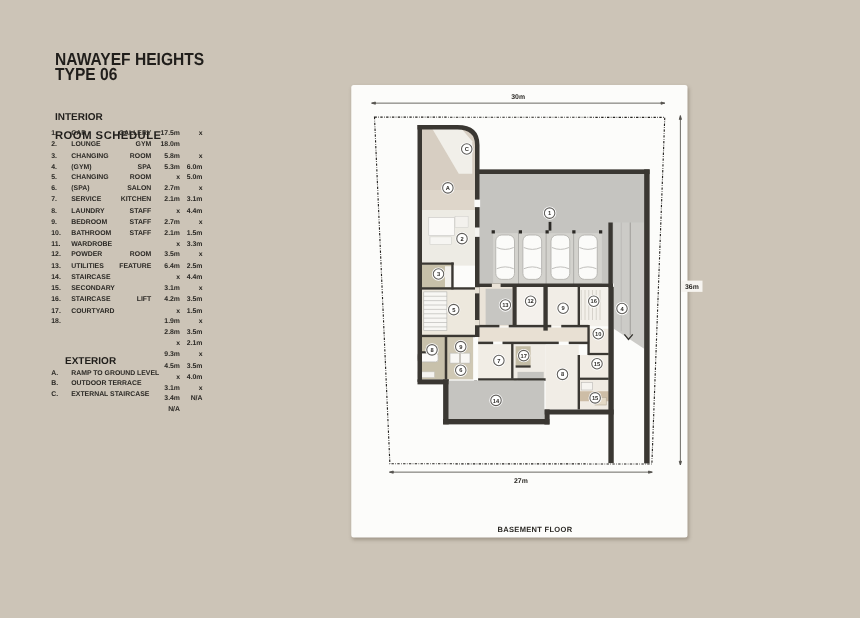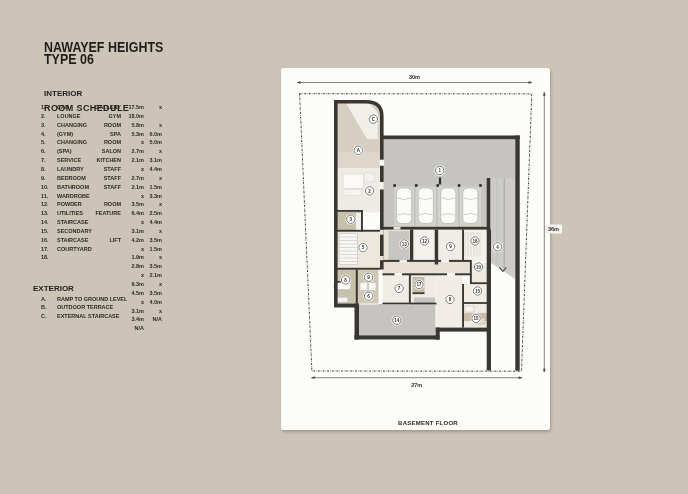--- a/index.html
+++ b/index.html
@@ -18,21 +18,21 @@
 .c3{left:84px;width:19px;text-align:right;}
 .c4{left:103px;width:18px;text-align:right;}
 .card{left:281px;top:68px;width:269px;height:362px;background:#fcfcfa;border-radius:2px;box-shadow:1px 2px 3px rgba(110,100,85,0.45);}
 svg{position:absolute;left:0;top:0;}
 </style>
 </head>
 <body>
 <div class="abs title">NAWAYEF HEIGHTS<br>TYPE 06</div>
 <div class="abs sub">ROOM SCHEDULE</div>
 <div class="abs hdr" style="left:44px;top:89.2px;">INTERIOR</div>
-<div class="abs hdr" style="left:33px;top:283.5px;">EXTERIOR</div>
+<div class="abs hdr" style="left:52px;top:283.5px;">EXTERIOR</div>
 <div class="abs tbl">
 <div class="row" style="top:0px">
       <span class="c0">1.</span>
       <span class="c1">CAR</span>
       <span class="c2">GALLERY</span>
       <span class="c3">17.5m</span>
       <span class="c4">x</span>
     </div>
 <div class="row" style="top:8.85px">
       <span class="c0">2.</span>

